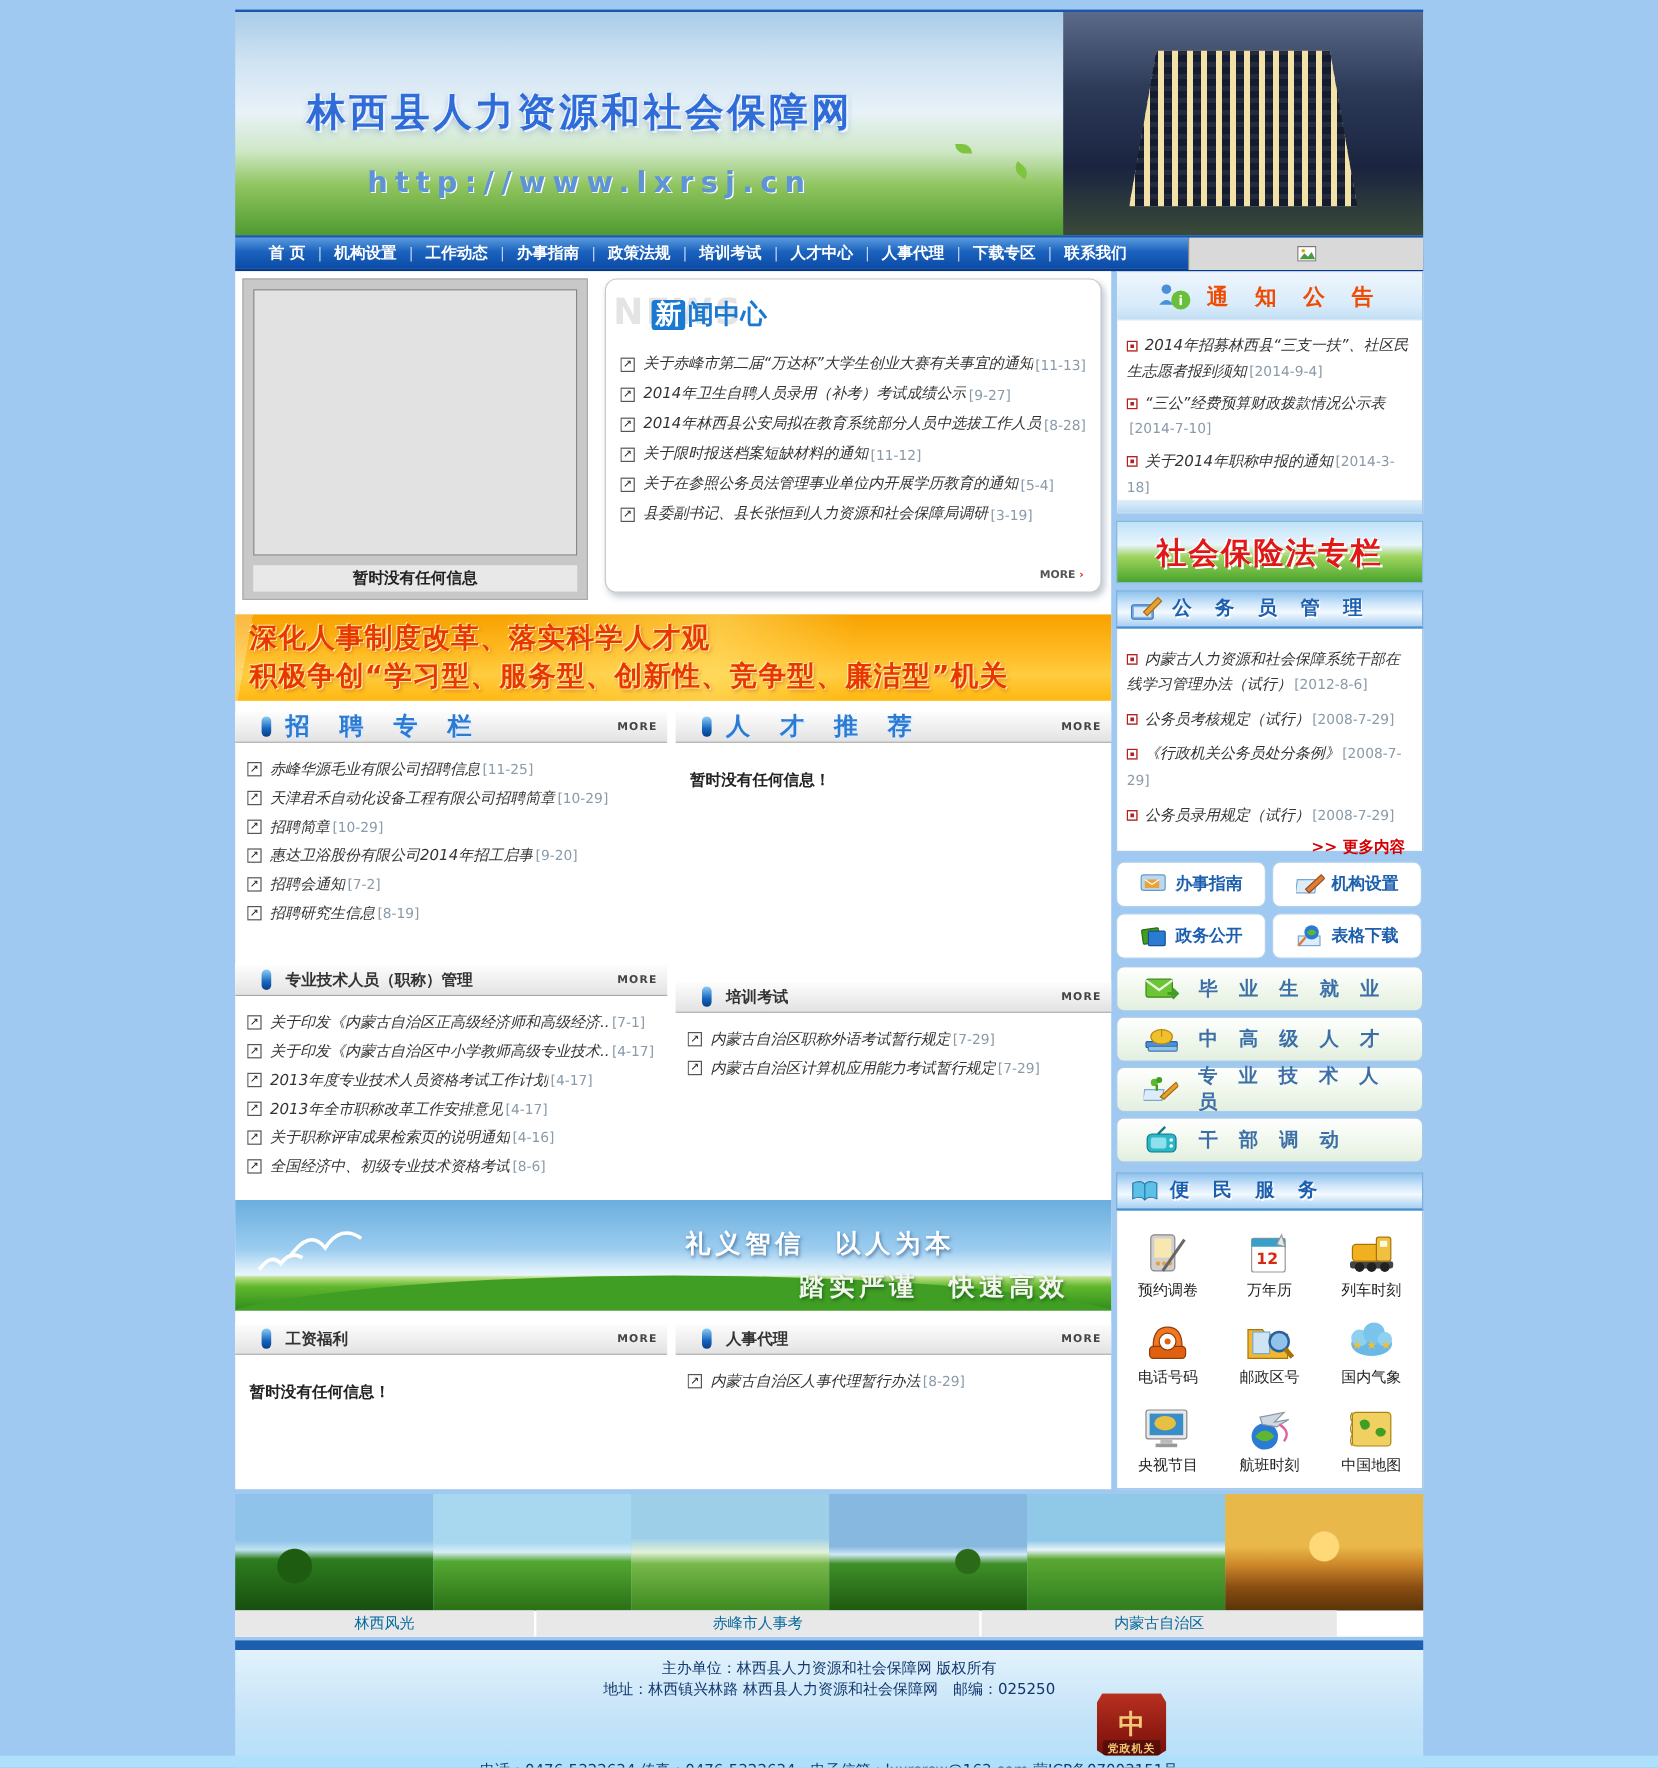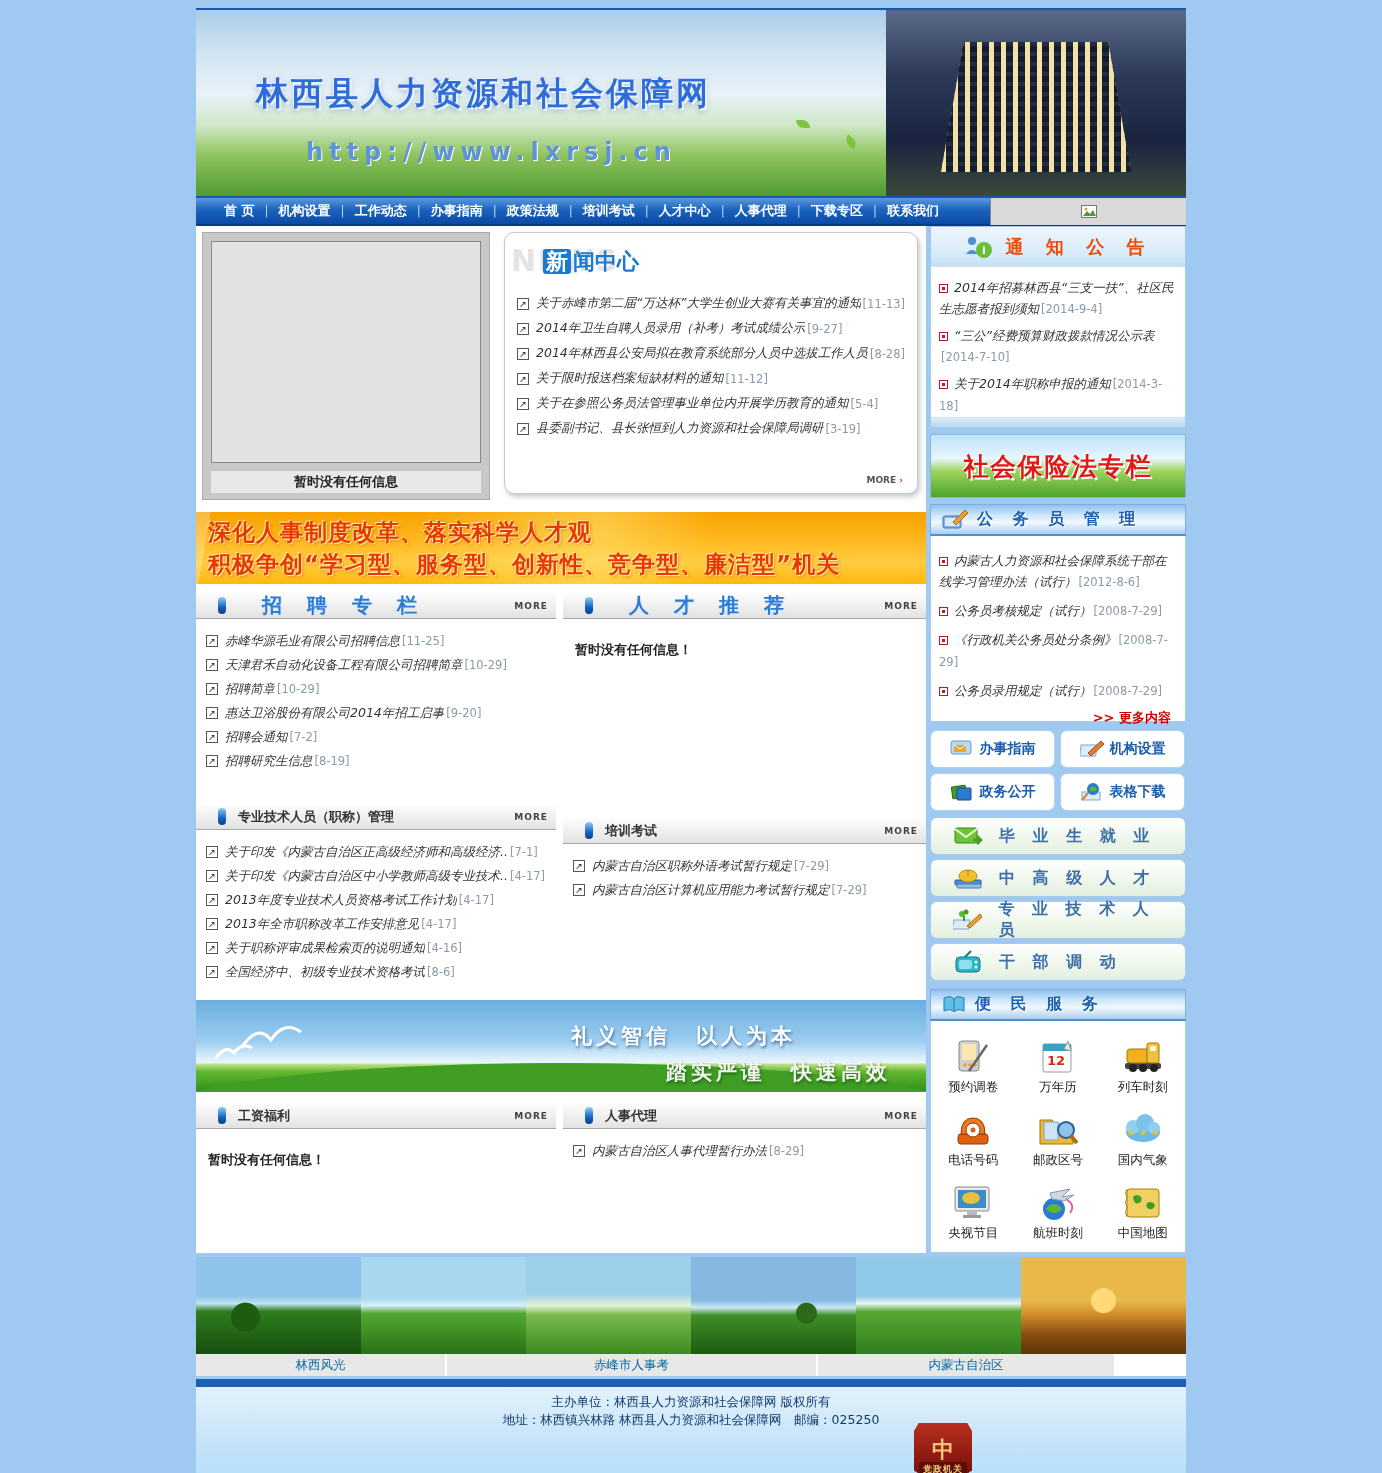--- a/index.html
+++ b/index.html
@@ -108,21 +108,21 @@
   .cols { display: flex; gap: 7px; padding-top: 8px; }
   .subcol-a { width: 360px; }
   .subcol-b { width: 363px; }
   .sec-hd {
     height: 27px; display: flex; align-items: center; padding: 0 8px;
     background: linear-gradient(180deg, #fdfdfd 0%, #efefef 55%, #e2e2e2 100%);
     border-top: 1px solid #fff; border-bottom: 1px solid #a8a8a8;
   }
   .capsule { width: 8px; height: 17px; border-radius: 4px; flex: none;
     background: linear-gradient(180deg, #8ecdf5 0%, #1565c0 60%, #0a3f86 100%); margin: 0 12px 0 14px; }
-  .t-big { font-size: 20px; font-weight: bold; color: #2b7bd4; letter-spacing: 9px; text-shadow: 1px 1px 0 #d8eaff; margin-left: 24px; }
+  .t-big { font-size: 20px; font-weight: bold; color: #2b7bd4; letter-spacing: 9px; text-shadow: 1px 1px 0 #d8eaff; }
   .t-sm  { font-size: 13px; font-weight: bold; color: #333; }
   .more  { margin-left: auto; font-size: 9px; font-weight: bold; color: #444; letter-spacing: 1px; cursor: pointer; }
   .plist { list-style: none; padding: 10px 6px 6px 10px; }
   .plist li { display: flex; align-items: center; height: 24px; font-size: 12.5px; color: #333; white-space: nowrap; overflow: hidden; }
   .empty-msg { font-size: 13px; font-weight: bold; color: #222; padding: 22px 0 0 12px; }
   .spacer-a { height: 24px; }
   .spacer-b { height: 158px; }
 
   
   .scenic {
@@ -145,21 +145,21 @@
     border-bottom: 1px solid #cfe2f2;
   }
   .notice-title { font-size: 18px; font-weight: bold; color: #f04a00; letter-spacing: 8px; }
   .n-list { list-style: none; padding: 10px 8px 4px 8px; height: 150px; overflow: hidden; }
   .n-list li { font-size: 12.5px; color: #222; line-height: 21px; margin-bottom: 5px; }
   .red-ico { display: inline-block; width: 9px; height: 9px; border: 1px solid #b42020; background: #fff;
     box-shadow: inset 0 0 0 2px #fff, inset 0 0 0 4px #b42020; margin-right: 6px; vertical-align: -1px; }
   .rbox-foot { height: 10px; background: linear-gradient(180deg, #dcedfa, #b8d8f2); border-top: 1px solid #cfe2f2; }
 
   .si-banner {
-    height: 64px; margin-bottom: 6px; display: flex; align-items: center; justify-content: center;
+    height: 52px; margin-bottom: 6px; display: flex; align-items: center; justify-content: center;
     background: linear-gradient(180deg, #bfe2f8 0%, #e8f5fd 38%, #9ed45e 58%, #4aa42c 100%);
     border: 1px solid #8ab8d8;
   }
   .si-banner span { font-size: 25px; font-weight: bold; color: #e01818; letter-spacing: 2px;
     text-shadow: 2px 2px 0 #ffffff, -1px -1px 0 #ffffff; }
 
   .blue-hd {
     height: 32px; display: flex; align-items: center; gap: 8px; padding-left: 10px;
     background: linear-gradient(180deg, #8ec2ee 0%, #cfe6fa 35%, #f2f9ff 60%, #a8cff2 100%);
     border: 1px solid #7fb0dd; border-bottom: 2px solid #4a90d0;

